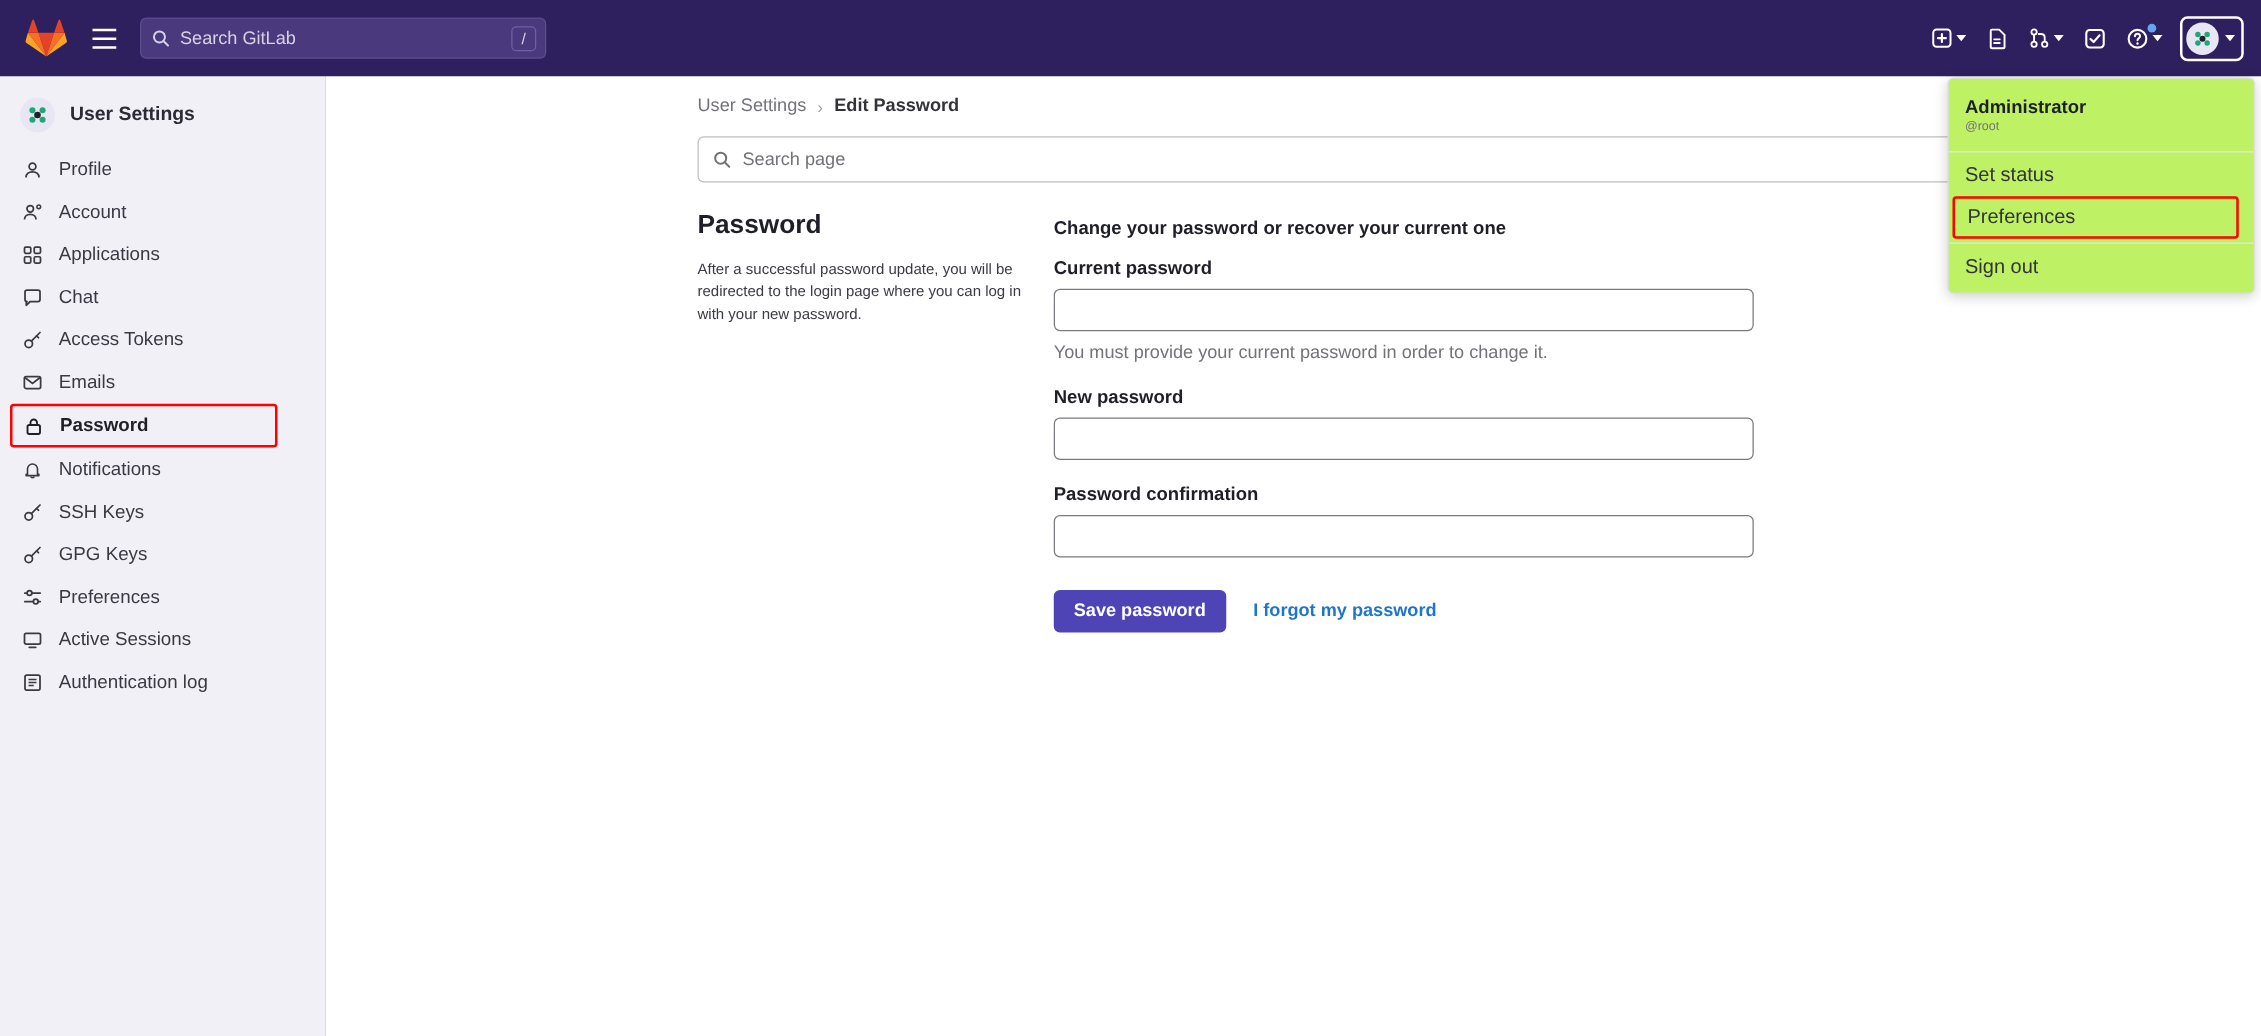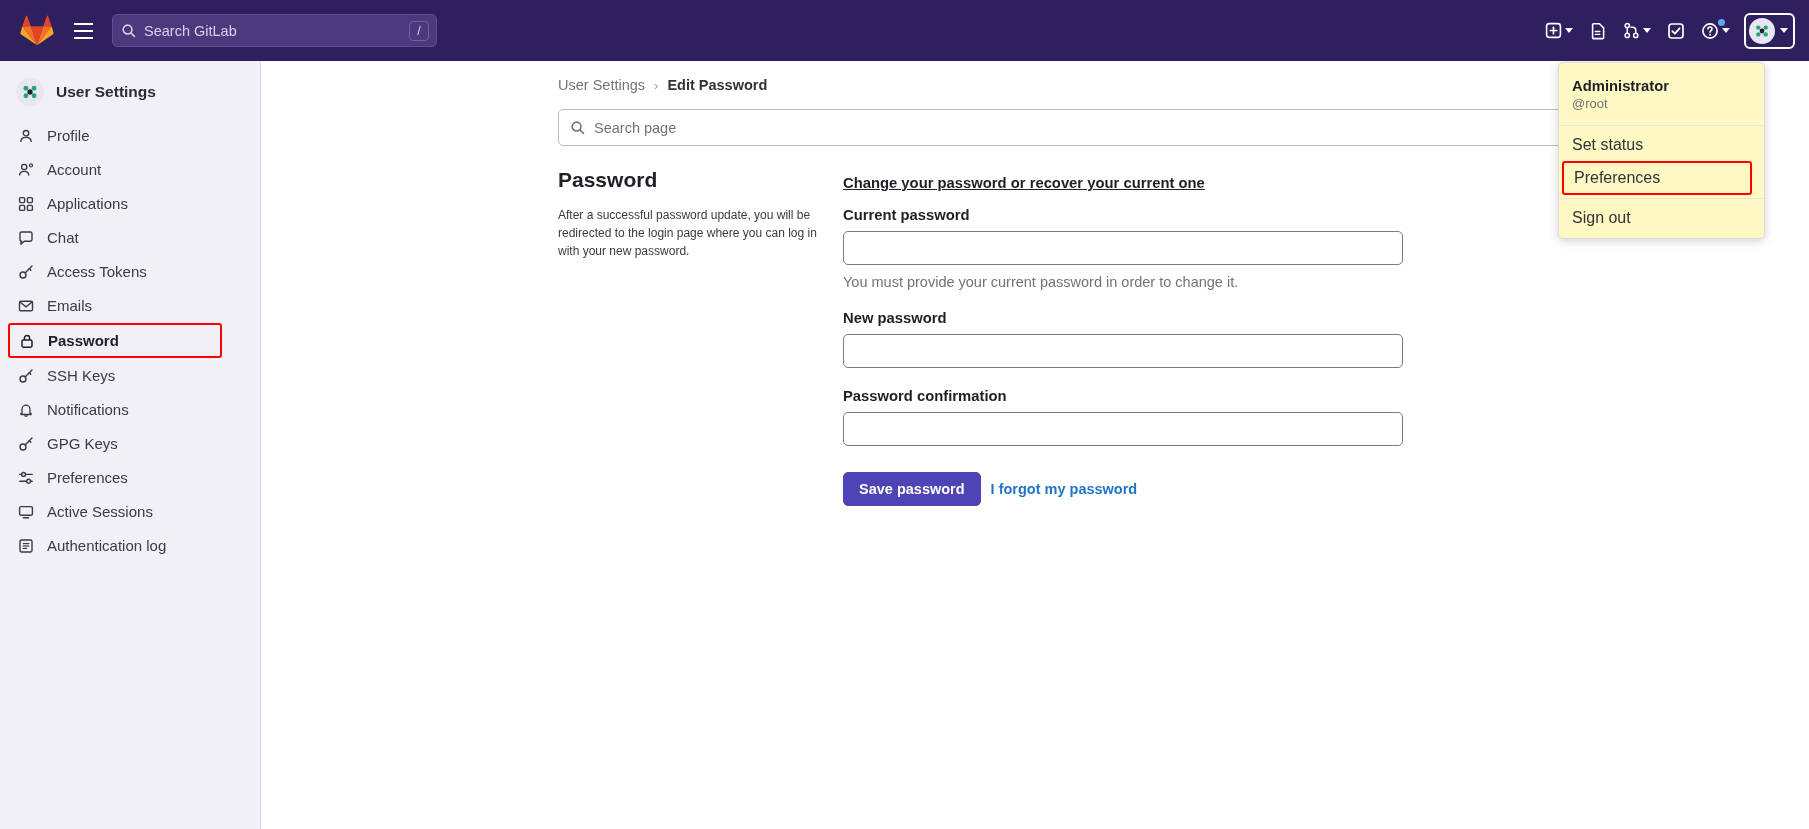--- a/index.html
+++ b/index.html
@@ -140,60 +140,60 @@
   }
   .search-page .mag { margin-right: 9px; display: flex; }
   .search-page-ph { color: #737278; font-size: 14.5px; }
 
   .panel { display: flex; margin: 22px 0 0 297px; }
   .panel-left { width: 285px; padding-right: 22px; }
   .panel-title { font-size: 21px; font-weight: bold; color: #1f1f28; margin: 0 0 14px 0; }
   .panel-desc { font-size: 12px; line-height: 1.5; color: #3a3a44; margin: 0; }
 
   .panel-right { width: 600px; }
-  .form-head { font-size: 14.8px; font-weight: bold; color: #1f1f28; margin: 7px 0 16px 0; text-decoration: underline; }
+  .form-head { font-size: 14.8px; font-weight: bold; color: #1f1f28; margin: 7px 0 16px 0; }
   .field-label { font-size: 14.8px; font-weight: bold; color: #1f1f28; margin-bottom: 8px; display: block; }
   .field-input {
     width: 560px; height: 34px;
     border: 1px solid #7b7a80;
     border-radius: 5px;
     background: #fff;
     display: block;
     font-size: 14px;
     padding: 0 9px;
     font-family: "Liberation Sans", sans-serif;
   }
   .field-help { font-size: 14.5px; color: #737278; margin: 9px 0 0 0; }
   .field-group { margin-bottom: 20px; }
 
-  .form-actions { display: flex; align-items: center; gap: 10px; margin-top: 26px; }
+  .form-actions { display: flex; align-items: center; gap: 22px; margin-top: 26px; }
   .btn-primary {
     background: #4f44b6; color: #fff;
     border: 1px solid #4f44b6; border-radius: 5px;
     font-size: 14.5px; font-weight: bold;
     padding: 8px 15px; cursor: pointer;
     font-family: "Liberation Sans", sans-serif;
   }
   .link-forgot { color: #1f75cb; font-size: 14.5px; font-weight: bold; cursor: pointer; text-decoration: none; }
 
   
   .user-dropdown {
     position: absolute;
     top: 62px; left: 1558px;
-    width: 207px;
-    background: #fef9c3;
+    width: 246px;
+    background: #bef264;
     border: 1px solid #dcdcde;
     border-radius: 5px;
     box-shadow: 0 2px 10px rgba(0,0,0,0.18);
     z-index: 60;
     padding: 6px 0 4px 0;
   }
   .ud-user { padding: 9px 13px 11px 13px; }
   .ud-name { font-size: 14.8px; font-weight: bold; color: #1f1f28; }
-  .ud-handle { font-size: 13px; color: #737278; margin-top: 2px; }
+  .ud-handle { font-size: 10px; color: #737278; margin-top: 2px; }
   .ud-sep { height: 1px; background: #e6e6e8; margin: 3px 0; }
   .ud-item {
     font-size: 16px; color: #333238;
     padding: 7px 13px; cursor: pointer;
   }
   .ud-item.highlight {
     border: 2.5px solid #ff0000;
     border-radius: 3px;
     margin: 0 12px 0 3px;
     padding: 6px 10px;
@@ -383,36 +383,36 @@
             <rect x="3" y="7" width="10" height="7.2" rx="1.4" fill="none" stroke="#1f1f28" stroke-width="1.5"></rect>
             <path d="M5.4 7V5.2a2.6 2.6 0 0 1 5.2 0V7" fill="none" stroke="#1f1f28" stroke-width="1.5"></path>
           </svg>
       </span>
       <span>Password</span>
     </div>
 
     <div class="sb-item">
       <span class="sb-ico">
         <svg width="16" height="16" viewBox="0 0 16 16">
+            <path d="M4 11.5V7.2a4 4 0 1 1 8 0v4.3h1.1v1H2.9v-1z" fill="none" stroke="#3a3a44" stroke-width="1.3" stroke-linejoin="round"></path>
+            <path d="M6.5 13.2a1.6 1.6 0 0 0 3 0" fill="none" stroke="#3a3a44" stroke-width="1.3"></path>
+          </svg>
+      </span>
+      <span>Notifications</span>
+    </div>
+
+    <div class="sb-item">
+      <span class="sb-ico">
+        <svg width="16" height="16" viewBox="0 0 16 16">
             <circle cx="5" cy="11" r="3" fill="none" stroke="#3a3a44" stroke-width="1.4"></circle>
             <line x1="7.1" y1="8.9" x2="14" y2="2" stroke="#3a3a44" stroke-width="1.4" stroke-linecap="round"></line>
             <line x1="11.3" y1="4.7" x2="12.8" y2="6.2" stroke="#3a3a44" stroke-width="1.4" stroke-linecap="round"></line>
           </svg>
       </span>
       <span>SSH Keys</span>
-    </div>
-
-    <div class="sb-item">
-      <span class="sb-ico">
-        <svg width="16" height="16" viewBox="0 0 16 16">
-            <path d="M4 11.5V7.2a4 4 0 1 1 8 0v4.3h1.1v1H2.9v-1z" fill="none" stroke="#3a3a44" stroke-width="1.3" stroke-linejoin="round"></path>
-            <path d="M6.5 13.2a1.6 1.6 0 0 0 3 0" fill="none" stroke="#3a3a44" stroke-width="1.3"></path>
-          </svg>
-      </span>
-      <span>Notifications</span>
     </div>
 
     <div class="sb-item">
       <span class="sb-ico">
         <svg width="16" height="16" viewBox="0 0 16 16">
             <circle cx="5" cy="11" r="3" fill="none" stroke="#3a3a44" stroke-width="1.4"></circle>
             <line x1="7.1" y1="8.9" x2="14" y2="2" stroke="#3a3a44" stroke-width="1.4" stroke-linecap="round"></line>
             <line x1="11.3" y1="4.7" x2="12.8" y2="6.2" stroke="#3a3a44" stroke-width="1.4" stroke-linecap="round"></line>
           </svg>
       </span>

